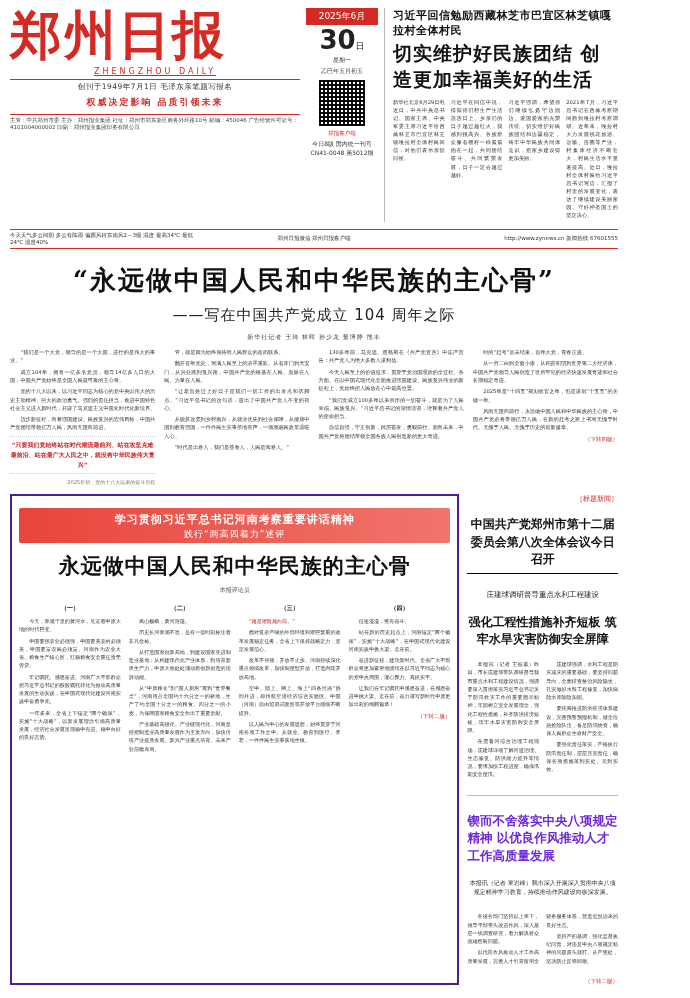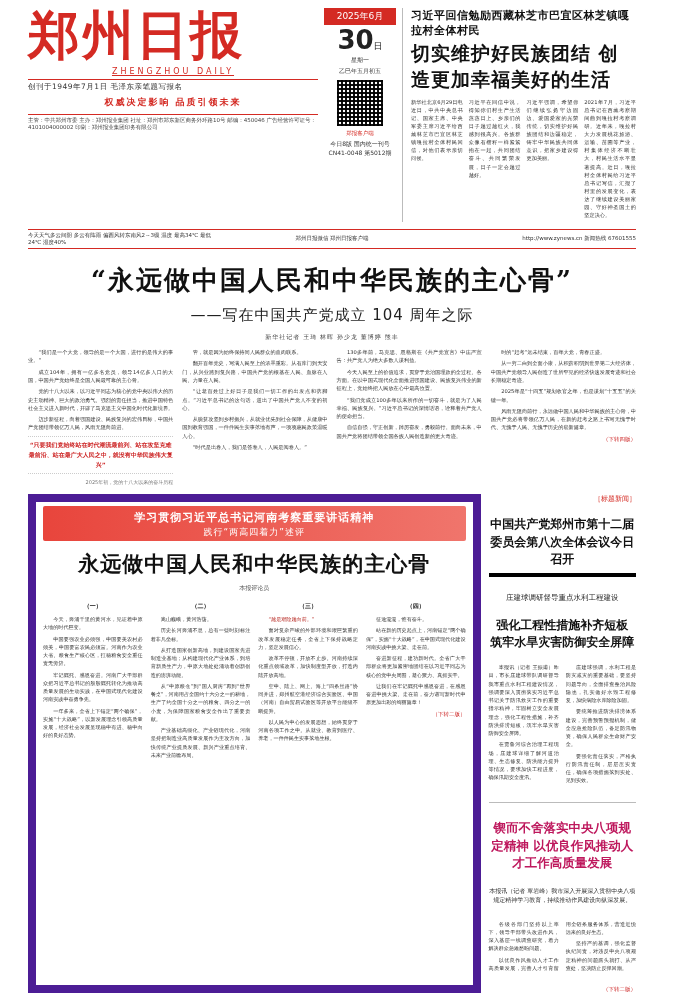--- a/index.html
+++ b/index.html
@@ -3,33 +3,33 @@
 <meta charset="utf-8">
 <style>
   html,body{margin:0;padding:0;}
   body{
     width:690px;height:998px;
     background:#ffffff;
     font-family:"DejaVu Sans","Liberation Sans",sans-serif;
     color:#111;
     overflow:hidden;
   }
-  .page{position:relative;width:628px;height:998px;padding:0;box-sizing:border-box;margin-left:18px;}
+  .page{position:relative;width:628px;height:998px;padding:0;box-sizing:border-box;}
 
   
   .masthead{display:flex;padding:8px 10px 4px 10px;gap:6px;align-items:flex-start;}
   .logo-block{width:290px;}
   .logo-title{
     font-family:"DejaVu Serif","Liberation Serif",serif;
     font-weight:bold;font-size:52px;letter-spacing:2px;color:#d42a23;
     line-height:1.05;white-space:nowrap;
   }
   .logo-pinyin{font-size:8px;letter-spacing:3px;color:#d42a23;text-align:center;margin-top:4px;text-decoration:underline;}
   .logo-rule{border-top:1px solid #d42a23;margin:3px 0 2px 0;}
-  .logo-sub{font-size:7.5px;color:#333;letter-spacing:.5px;}
+  .logo-sub{font-size:7.5px;color:#333;text-align:center;letter-spacing:.5px;}
   .logo-slogan{font-size:9px;color:#d42a23;text-align:center;margin-top:4px;letter-spacing:2px;font-weight:bold;}
   .logo-footline{font-size:5.5px;color:#444;margin-top:5px;border-top:1px solid #d42a23;padding-top:2px;letter-spacing:0;}
 
   .date-block{width:72px;text-align:center;font-size:8px;color:#222;}
   .date-top{background:#d42a23;color:#fff;font-size:9px;padding:2px 0;}
   .date-day{font-size:26px;font-weight:bold;line-height:1;margin-top:2px;}
   .date-day small{font-size:9px;font-weight:normal;}
   .date-misc{font-size:6px;line-height:1.5;color:#333;margin-top:2px;}
   .qr{width:46px;height:46px;margin:3px auto 0;background:
       repeating-linear-gradient(0deg,#111 0 2px,#fff 2px 4px),
@@ -61,21 +61,21 @@
   
   .body-cols{display:flex;gap:9px;padding:6px 10px 0 10px;}
   .bcol{flex:1;font-size:5.2px;line-height:1.6;color:#333;text-align:justify;}
   .bcol p{margin:0 0 3px 0;text-indent:2em;}
   .pull{color:#c22;font-weight:bold;text-indent:0;text-align:center;font-size:6px;line-height:1.7;border-top:1px dotted #ccc;border-bottom:1px dotted #ccc;padding:3px 0;margin:4px 0;}
   .pull-credit{font-size:5px;color:#777;text-align:right;text-indent:0;}
   .jump{text-align:right;color:#c22;font-size:5.5px;text-indent:0;}
 
   
   .lower{display:flex;gap:8px;padding:8px 10px 6px 10px;}
-  .feature{flex:1 1 487px;border:8px solid #4c1d95;padding:4px 7px 4px 7px;position:relative;}
+  .feature{flex:1 1 487px;border:2px solid #4c1d95;padding:12px 7px 4px 7px;position:relative;}
   .feature-banner{
     background:linear-gradient(90deg,#e8453c,#f0756c);
     color:#fff;text-align:center;font-size:11px;font-weight:bold;
     padding:4px 0 2px 0;letter-spacing:1px;border-radius:2px;
   }
   .feature-banner .sm{display:block;font-size:9px;font-weight:normal;margin-top:1px;}
   .feature-title{
     font-family:"DejaVu Serif","Liberation Serif",serif;
     text-align:center;font-size:21px;font-weight:bold;color:#111;
     margin:9px 0 6px 0;letter-spacing:1px;
@@ -85,33 +85,33 @@
   .fcol{flex:1;font-size:5.1px;line-height:1.62;color:#333;text-align:justify;}
   .fcol p{margin:0 0 3px 0;text-indent:2em;}
   .sec-num{text-align:center;text-indent:0;font-weight:bold;color:#111;font-size:6px;margin:4px 0;}
   .quote{color:#b5221c;}
 
   .right-rail{width:170px;display:flex;flex-direction:column;gap:12px;}
   .rail-tag{font-size:7px;color:#d42a23;text-align:right;}
   .rail-head{
     font-family:"DejaVu Serif","Liberation Serif",serif;
     font-size:12px;font-weight:bold;text-align:center;color:#111;line-height:1.45;
-    border-bottom:4px solid #000000;padding-bottom:5px;
+    border-bottom:1px solid #000000;padding-bottom:5px;
   }
   .rail-kicker{font-size:7.5px;text-align:center;color:#222;margin-top:4px;}
   .rail-head2{
     font-family:"DejaVu Serif","Liberation Serif",serif;
     font-size:12px;font-weight:bold;text-align:center;color:#111;line-height:1.4;margin-top:2px;
   }
   .rail-body{font-size:5.1px;line-height:1.62;color:#333;text-align:justify;column-count:2;column-gap:7px;}
   .rail-body p{margin:0 0 3px 0;text-indent:2em;}
   .rail-rule{border-top:1px solid #bbb;margin:4px 0;}
   .rail-head3{
     font-family:"DejaVu Serif","Liberation Serif",serif;
-    font-size:12.5px;font-weight:bold;text-align:center;color:#be185d;line-height:1.4;
+    font-size:12.5px;font-weight:bold;text-align:left;color:#6d28d9;line-height:1.4;
   }
   .rail-sub3{font-size:6px;text-align:center;color:#333;margin:3px 0;}
 </style>
 </head>
 <body>
 
 <div class="page">
 
   <div class="masthead">
     <div class="logo-block">

